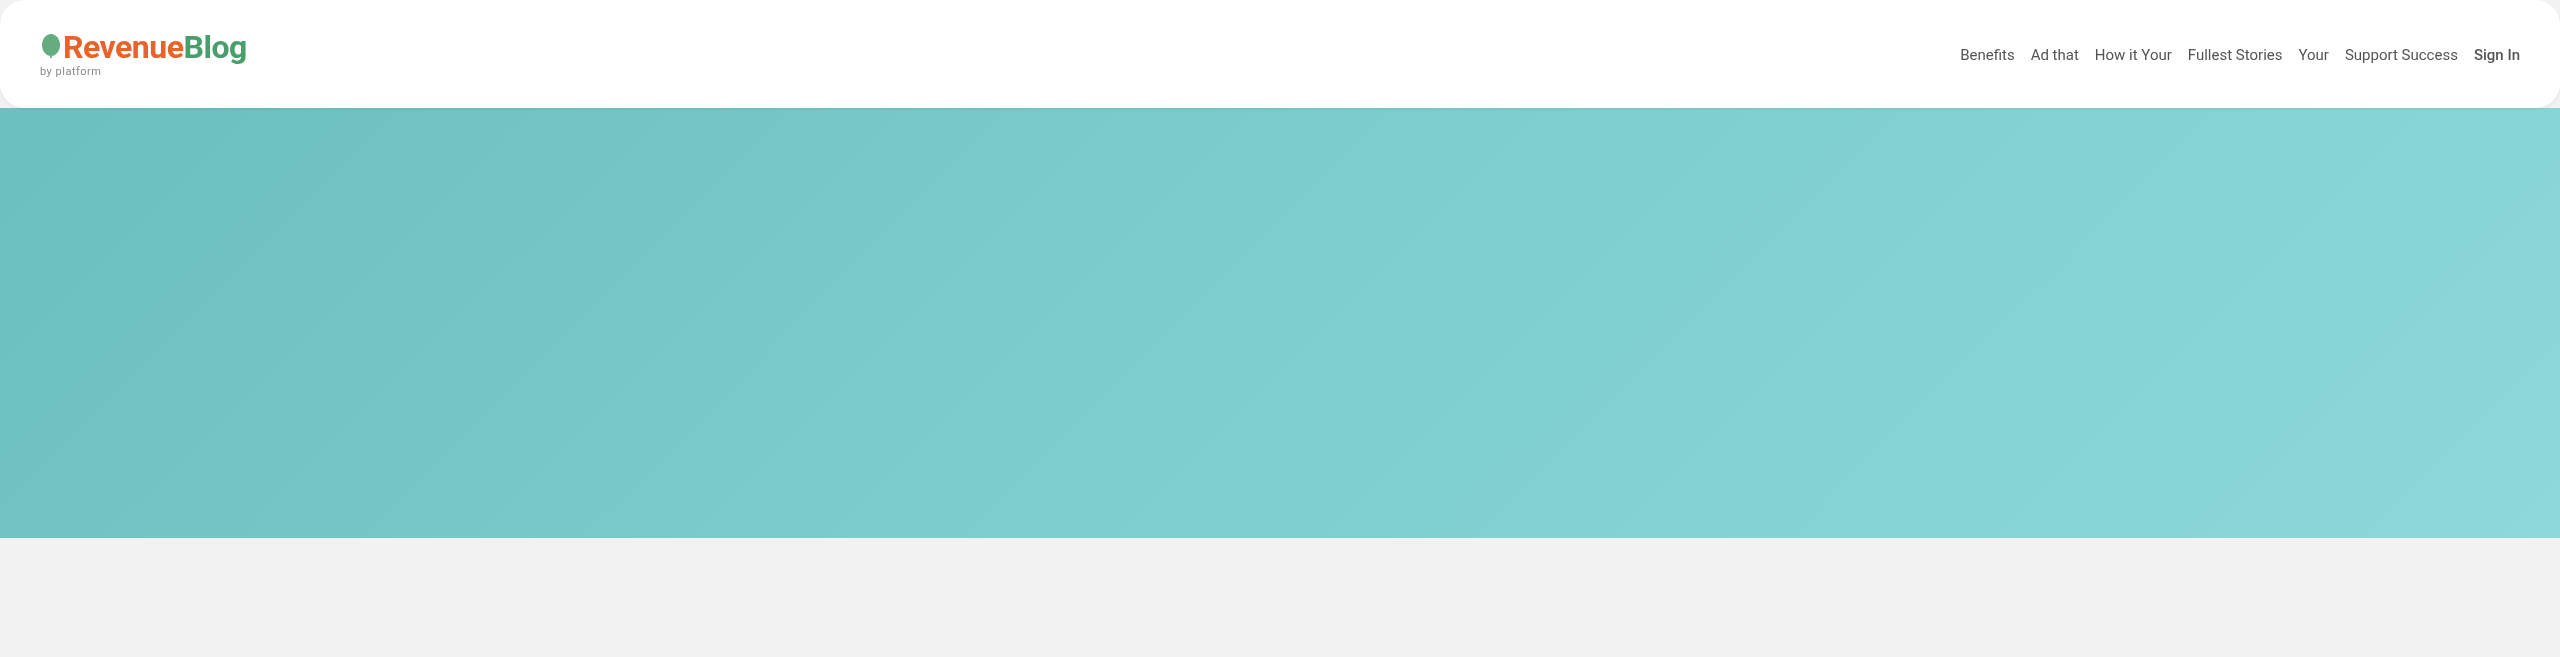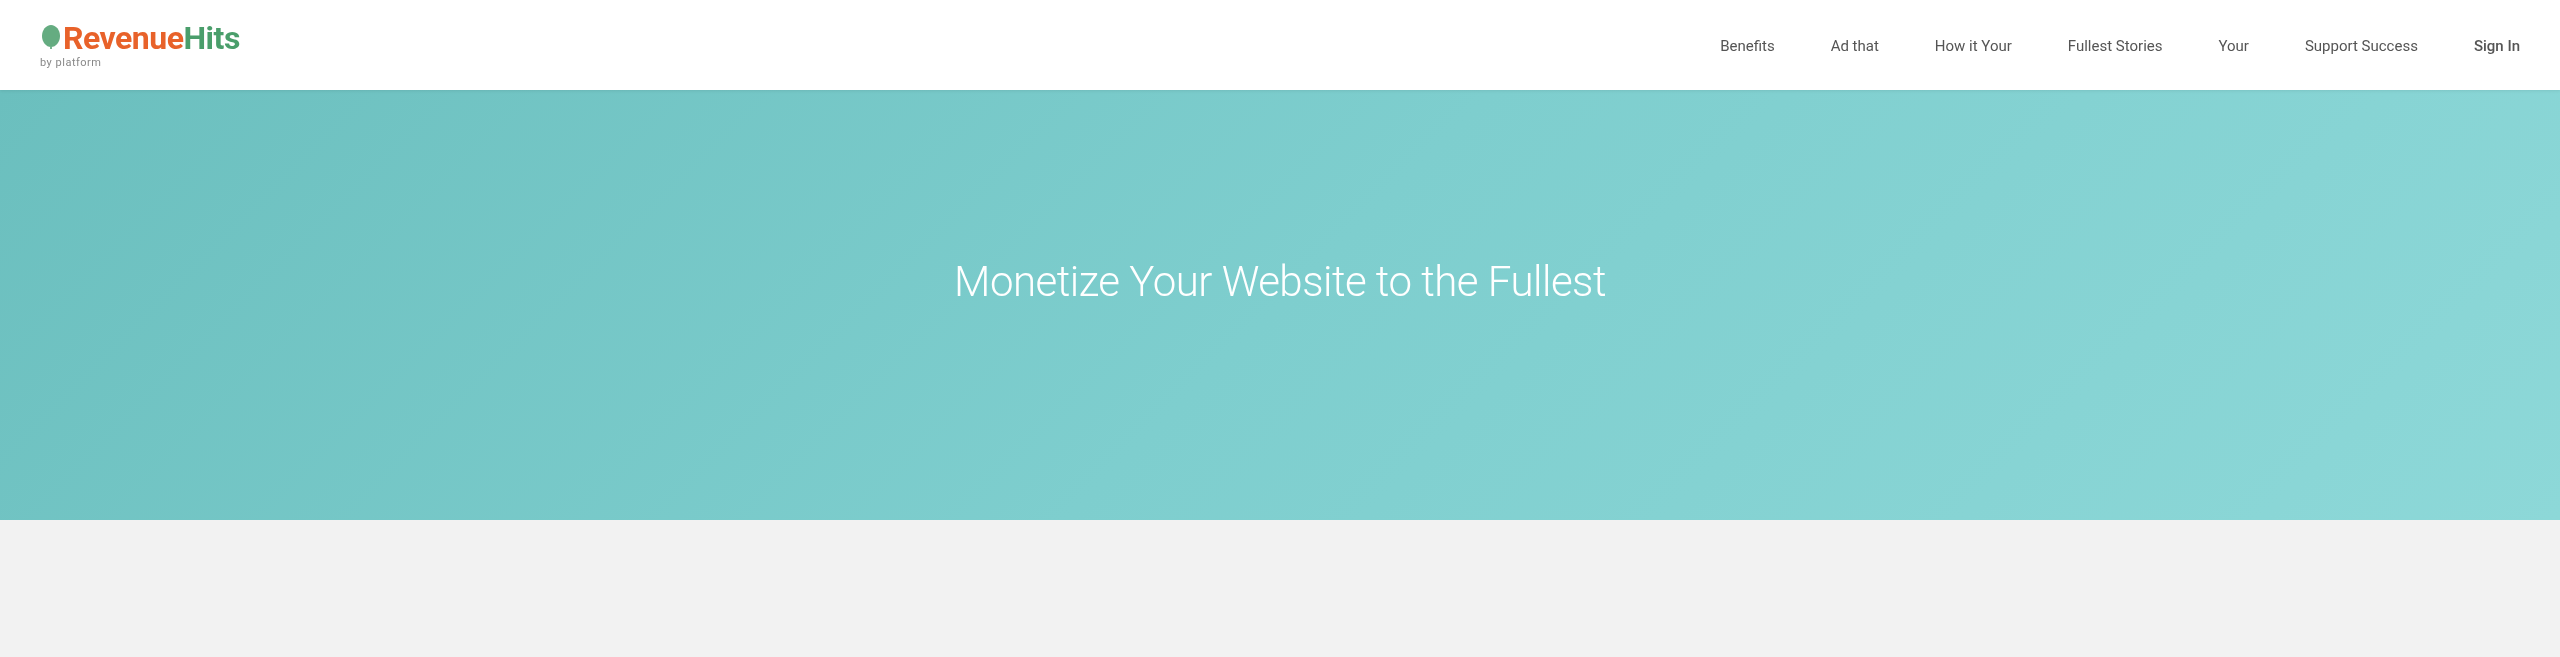--- a/index.html
+++ b/index.html
@@ -10,28 +10,29 @@
 
     body {
       font-family: -apple-system, BlinkMacSystemFont, 'Segoe UI', Roboto, Helvetica, Arial, sans-serif;
       background-color: #f2f2f2;
       min-height: 100vh;
     }
 
     
     .navbar {
       background-color: #ffffff;
-      height: 90px;
+      height: 108px;
       display: flex;
       align-items: center;
       justify-content: space-between;
       padding: 0 40px;
       box-shadow: 0 1px 3px rgba(0,0,0,0.08);
       position: relative;
       z-index: 10;
+      border-radius: 24px;
     }
 
     .logo-container {
       display: flex;
       flex-direction: column;
       align-items: flex-start;
     }
 
     .logo-text {
       display: flex;
@@ -56,21 +57,21 @@
     .logo-byline {
       font-size: 11px;
       color: #888;
       margin-top: 2px;
       letter-spacing: 0.5px;
     }
 
     .nav-links {
       display: flex;
       align-items: center;
-      gap: 56px;
+      gap: 16px;
       list-style: none;
     }
 
     .nav-links li a {
       text-decoration: none;
       color: #555;
       font-size: 15px;
       font-weight: 400;
       transition: color 0.2s;
     }
@@ -132,21 +133,21 @@
 
 <nav class="navbar">
   <div class="logo-container">
     <div class="logo-text">
 
       <svg class="leaf-svg" width="22" height="26" viewBox="0 0 22 26" fill="none" xmlns="http://www.w3.org/2000/svg">
         <path d="M11 2 C6 2, 2 7, 2 13 C2 19, 6 24, 11 24 C16 24, 20 19, 20 13 C20 7, 16 2, 11 2 Z" fill="#4a9e6b" opacity="0.85"></path>
         <line x1="11" y1="24" x2="11" y2="26" stroke="#4a9e6b" stroke-width="1.5"></line>
       </svg>
       <span class="logo-revenue">Revenue</span>
-        <span class="logo-hits">Hits</span>
+        <span class="logo-hits">Blog</span>
     </div>
     <span class="logo-byline">by platform</span>
   </div>
 
   <ul class="nav-links">
     <li>
       <a href="#">Benefits</a>
     </li>
     <li>
       <a href="#">Ad that</a>
@@ -164,17 +165,16 @@
       <a href="#">Support Success</a>
     </li>
     <li class="signin-link">
       <a href="#">Sign In</a>
     </li>
   </ul>
 </nav>
 
 <section class="hero">
   <div class="hero-content">
-    <h1 class="hero-title">Monetize Your Website to the Fullest</h1>
   </div>
 </section>
 
 <div class="bottom-section"></div>
 
 </body></html>

